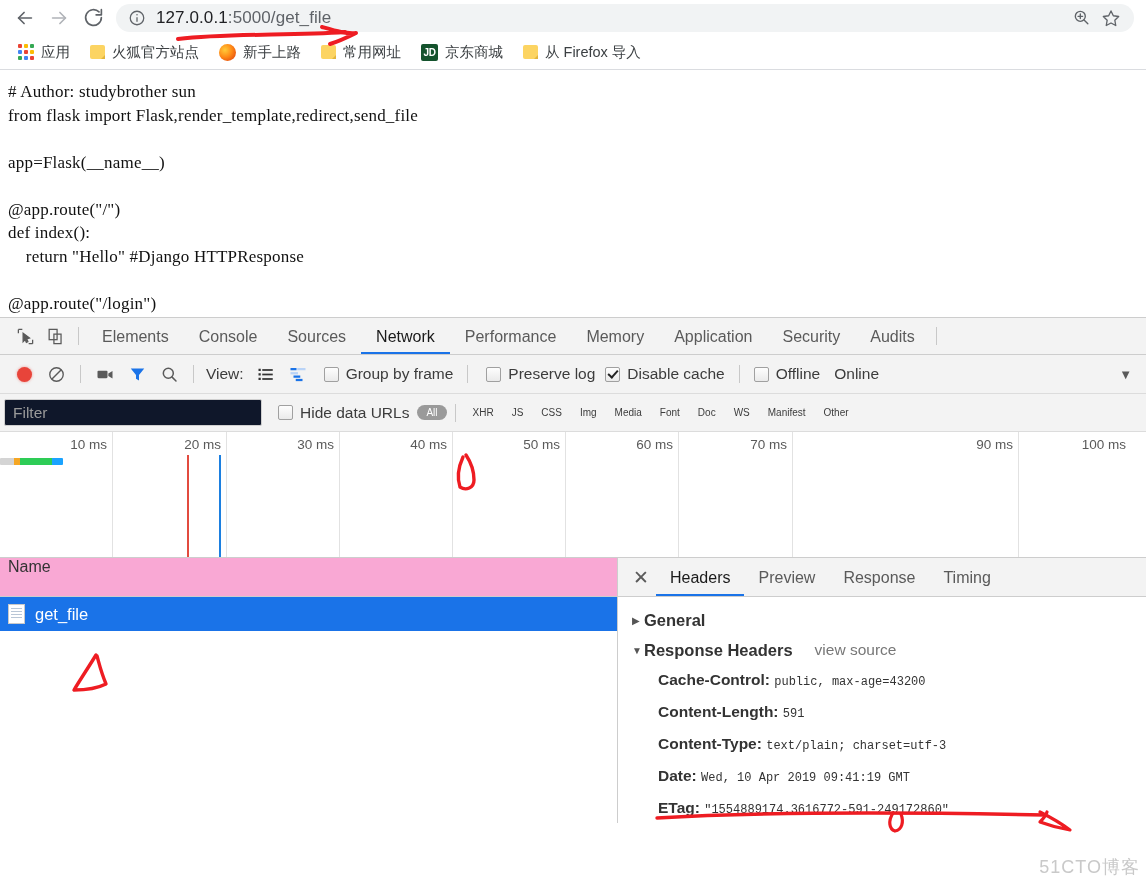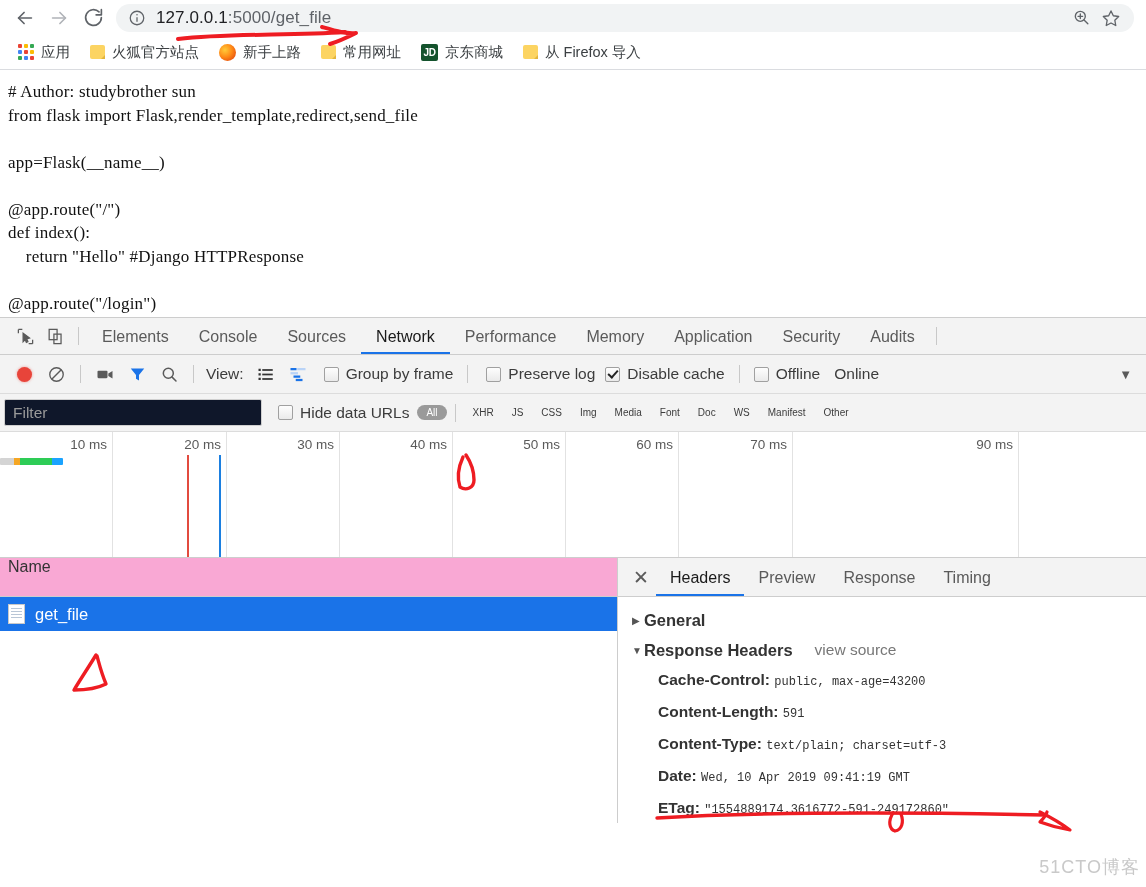--- a/index.html
+++ b/index.html
@@ -341,20 +341,23 @@
       </div>
     <div class="ov-col" style="left:565px;width:113px">
         <span class="ov-tick">60 ms</span>
       </div>
     <div class="ov-col" style="left:678px;width:114px">
         <span class="ov-tick">70 ms</span>
       </div>
     <div class="ov-col" style="left:905px;width:113px">
         <span class="ov-tick">90 ms</span>
       </div>
+    <div class="ov-col" style="left:1018px;width:113px;border-right:none">
+        <span class="ov-tick">100 ms</span>
+      </div>
     <div class="ov-bar" style="left:0px;width:63px">
       <i style="width:22%;background:#d4d4d4"></i>
         <i style="width:10%;background:#f5a623"></i>
         <i style="width:50%;background:#2ecc56"></i>
         <i style="width:18%;background:#1aa3ff"></i>
     </div>
     <div class="ov-line" style="left:187px;background:#e24b3f"></div>
     <div class="ov-line" style="left:219px;background:#1b7fe0"></div>
   </div>
 

